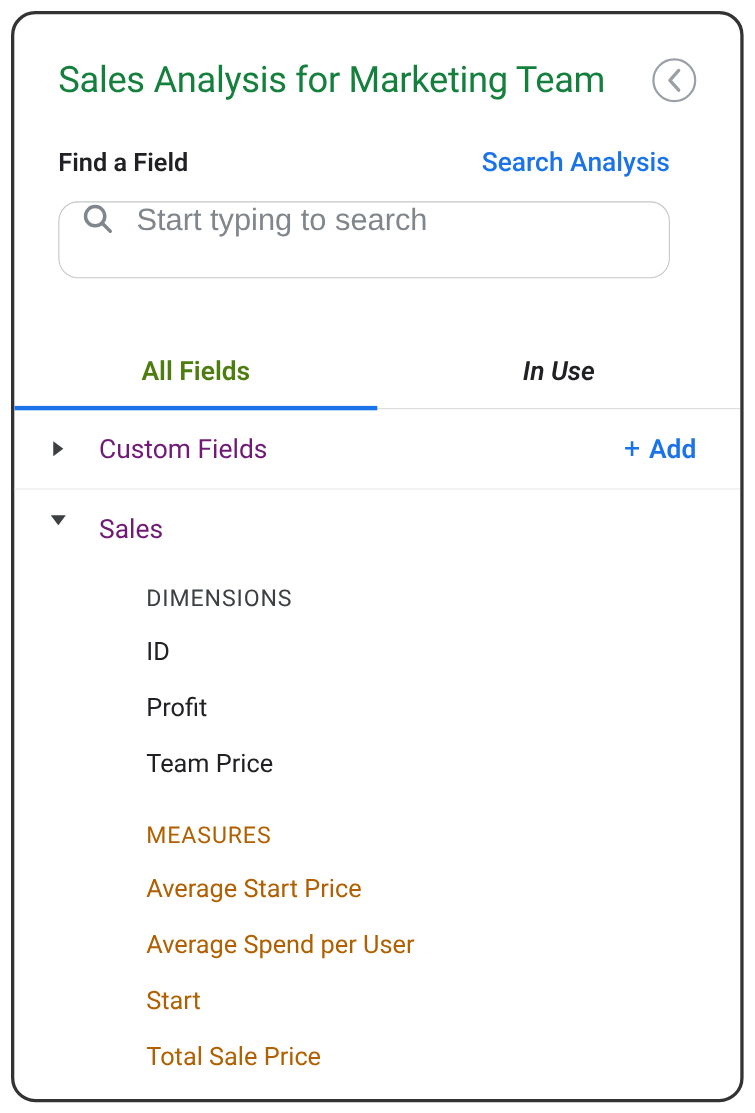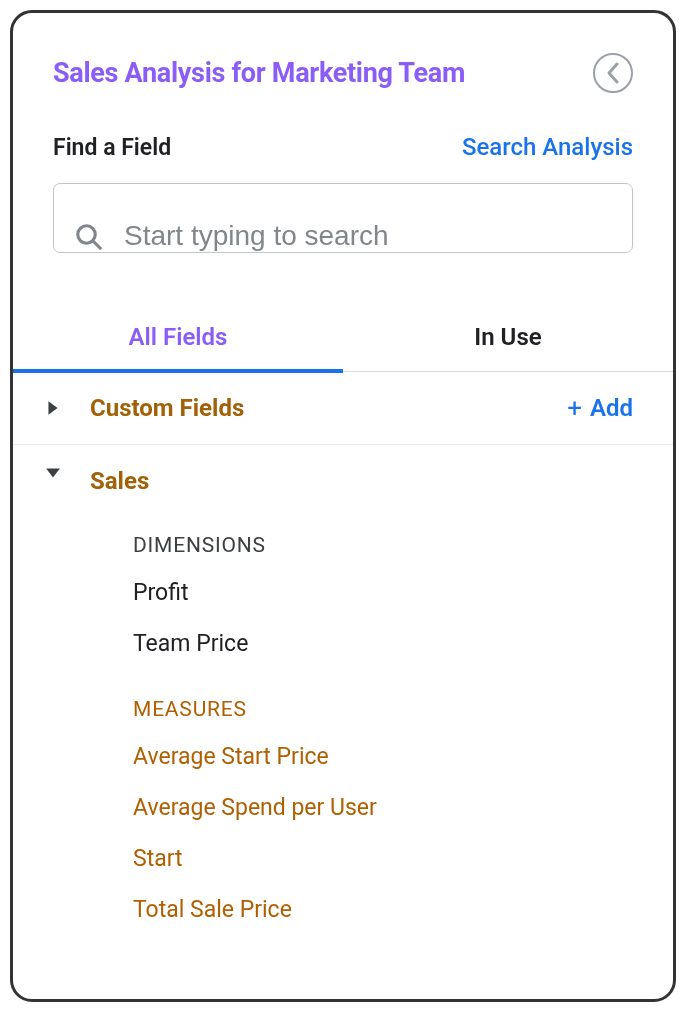--- a/index.html
+++ b/index.html
@@ -18,62 +18,62 @@
       overflow: hidden;
       position: relative;
     }
     .header {
       display: flex;
       align-items: center;
       justify-content: space-between;
       padding: 40px 40px 0 40px;
     }
     .title {
-      font-size: 27px;
-      font-weight: 700;
-      color: #8b5cf6;
+      font-size: 33px;
+      font-weight: 400;
+      color: #15803d;
       letter-spacing: -0.3px;
     }
     .back-circle {
       width: 40px;
       height: 40px;
       border: 2.5px solid #9aa0a6;
       border-radius: 50%;
       display: flex;
       align-items: center;
       justify-content: center;
       cursor: pointer;
       flex-shrink: 0;
     }
     .back-circle svg { width: 14px; height: 22px; }
     .search-section {
-      padding: 40px 40px 0 40px;
+      padding: 40px 64px 0 40px;
     }
     .search-row {
       display: flex;
       align-items: center;
       justify-content: space-between;
       margin-bottom: 22px;
     }
     .find-label {
       font-size: 23px;
       font-weight: 600;
       color: #202124;
     }
     .search-options {
       font-size: 24px;
       font-weight: 500;
       color: #1a73e8;
       cursor: pointer;
     }
     .search-box {
       display: flex;
-      align-items: flex-end;
+      align-items: flex-start;
       border: 1.5px solid #c4c7c5;
-      border-radius: 7px;
+      border-radius: 18px;
       height: 70px;
       padding: 0 20px;
     }
     .search-box svg {
       width: 30px;
       height: 30px;
       flex-shrink: 0;
       margin-right: 20px;
     }
     .search-input {
@@ -93,24 +93,25 @@
     .tab {
       flex: 1;
       text-align: center;
       padding: 18px 0 20px 0;
       font-size: 24px;
       font-weight: 600;
       cursor: pointer;
       position: relative;
     }
     .tab.active {
-      color: #8b5cf6;
+      color: #4d7c0f;
     }
     .tab.inactive {
       color: #202124;
+      font-style: italic;
     }
     .tab.active::after {
       content: "";
       position: absolute;
       left: 0; right: 0; bottom: -1.5px;
       height: 4px;
       background: #1a73e8;
     }
     .section-row {
       display: flex;
@@ -121,22 +122,22 @@
     .caret {
       width: 30px;
       display: flex;
       align-items: center;
       justify-content: center;
       margin-right: 22px;
       cursor: pointer;
     }
     .section-label {
       font-size: 24px;
-      font-weight: 700;
-      color: #a16207;
+      font-weight: 400;
+      color: #701a75;
       flex: 1;
     }
     .add-btn {
       display: flex;
       align-items: center;
       color: #1a73e8;
       font-size: 24px;
       font-weight: 600;
       cursor: pointer;
       gap: 8px;
@@ -216,20 +217,21 @@
   <div class="sales-row">
     <div class="caret">
       <svg width="16" height="12" viewBox="0 0 14 10">
         <path d="M1 1 L7 9 L13 1 Z" fill="#3c4043"></path>
       </svg>
     </div>
     <div class="section-label">Sales</div>
   </div>
 
   <div class="group-heading dimensions-heading">DIMENSIONS</div>
+  <div class="field-item dimension">ID</div>
   <div class="field-item dimension">Profit</div>
   <div class="field-item dimension">Team Price</div>
 
   <div class="group-heading measures-heading">MEASURES</div>
   <div class="field-item measure">Average Start Price</div>
   <div class="field-item measure">Average Spend per User</div>
   <div class="field-item measure">Start</div>
   <div class="field-item measure">Total Sale Price</div>
 
 </div>

